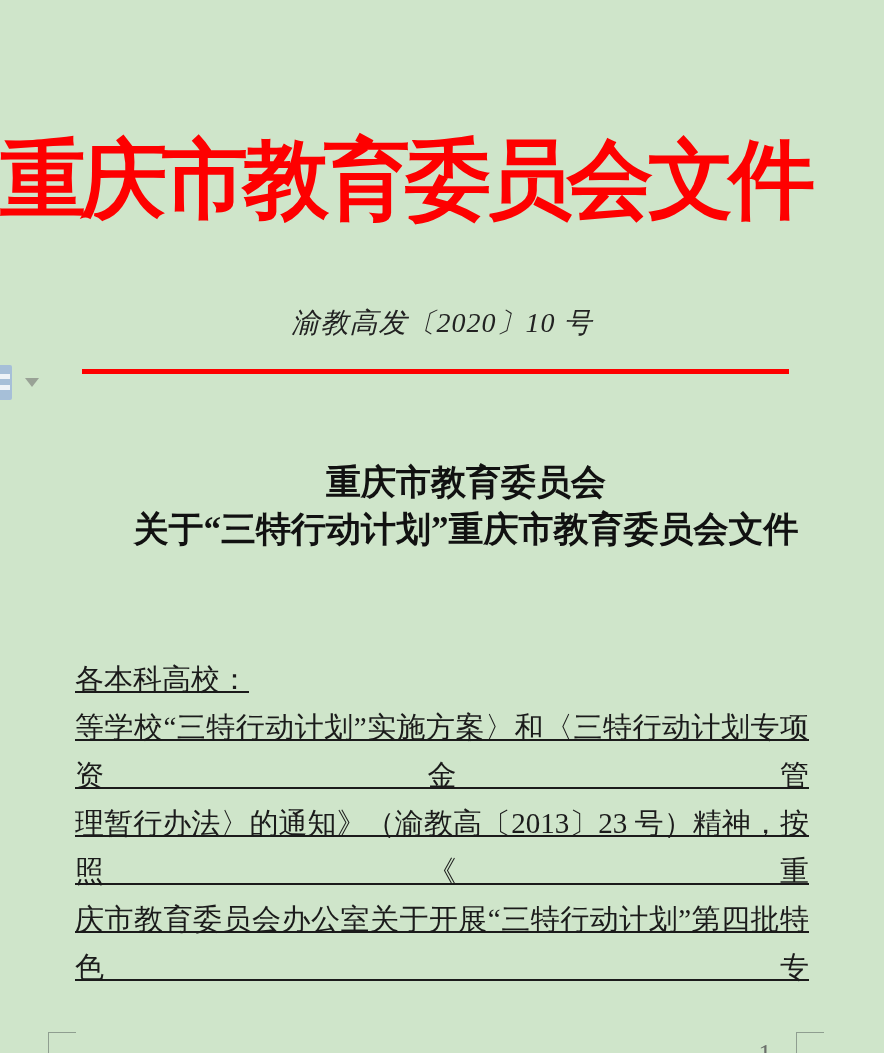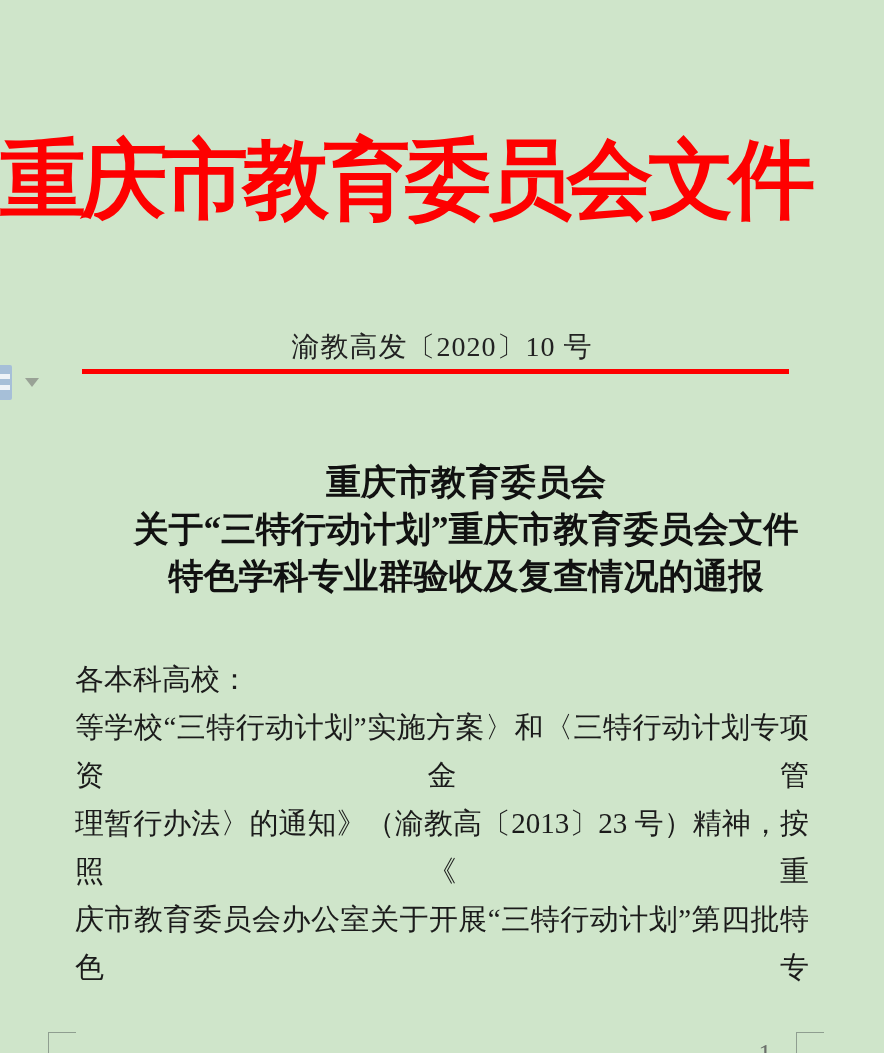--- a/index.html
+++ b/index.html
@@ -35,28 +35,29 @@
     font-weight: 900;
     letter-spacing: -5px;
     color: var(--accent_red);
     font-family: "Liberation Serif", "DejaVu Serif", serif;
     white-space: nowrap;
     line-height: 1.15;
   }
   
   .doc-number {
     position: absolute;
-    top: 328px;
+    top: 304px;
     left: 0;
     width: 884px;
     text-align: center;
     font-size: 28px;
     letter-spacing: 1px;
     color: #222;
     white-space: nowrap;
+    font-style: italic;
   }
   
   .red-line {
     position: absolute;
     top: 369px;
     left: 82px;
     width: 707px;
     height: 5px;
     background: var(--accent_red);
   }
@@ -121,21 +122,21 @@
   
   .body-block {
     position: absolute;
     left: 75px;
     top: 655px;
     width: 734px;
     font-size: 29px;
     color: var(--body_text);
     line-height: 48px;
   }
-  .b-line { width: 100%; }
+  .b-line { width: 100%; text-decoration: underline; }
   .b-line.just {
     text-align: justify;
     text-align-last: justify;
   }
   .b-line.indent { text-indent: 2em; }
   
   .page-number {
     position: absolute;
     top: 1039px;
     left: 728px;
@@ -169,21 +170,20 @@
   <div class="red-line"></div>
 
   <div class="paste-btn">
     <span class="clipboard"></span>
     <span class="drop-arrow"></span>
   </div>
 
   <div class="doc-title">
     <div class="t-line">重庆市教育委员会</div>
     <div class="t-line">关于“三特行动计划”重庆市教育委员会文件</div>
-    <div class="t-line">特色学科专业群验收及复查情况的通报</div>
   </div>
 
   <div class="body-block">
     <div class="b-line">各本科高校：</div>
     <div class="b-line just">等学校“三特行动计划”实施方案〉和〈三特行动计划专项资金管</div>
     <div class="b-line just">理暂行办法〉的通知》（渝教高〔2013〕23 号）精神，按照《重</div>
     <div class="b-line just">庆市教育委员会办公室关于开展“三特行动计划”第四批特色专</div>
 
   </div>
 

